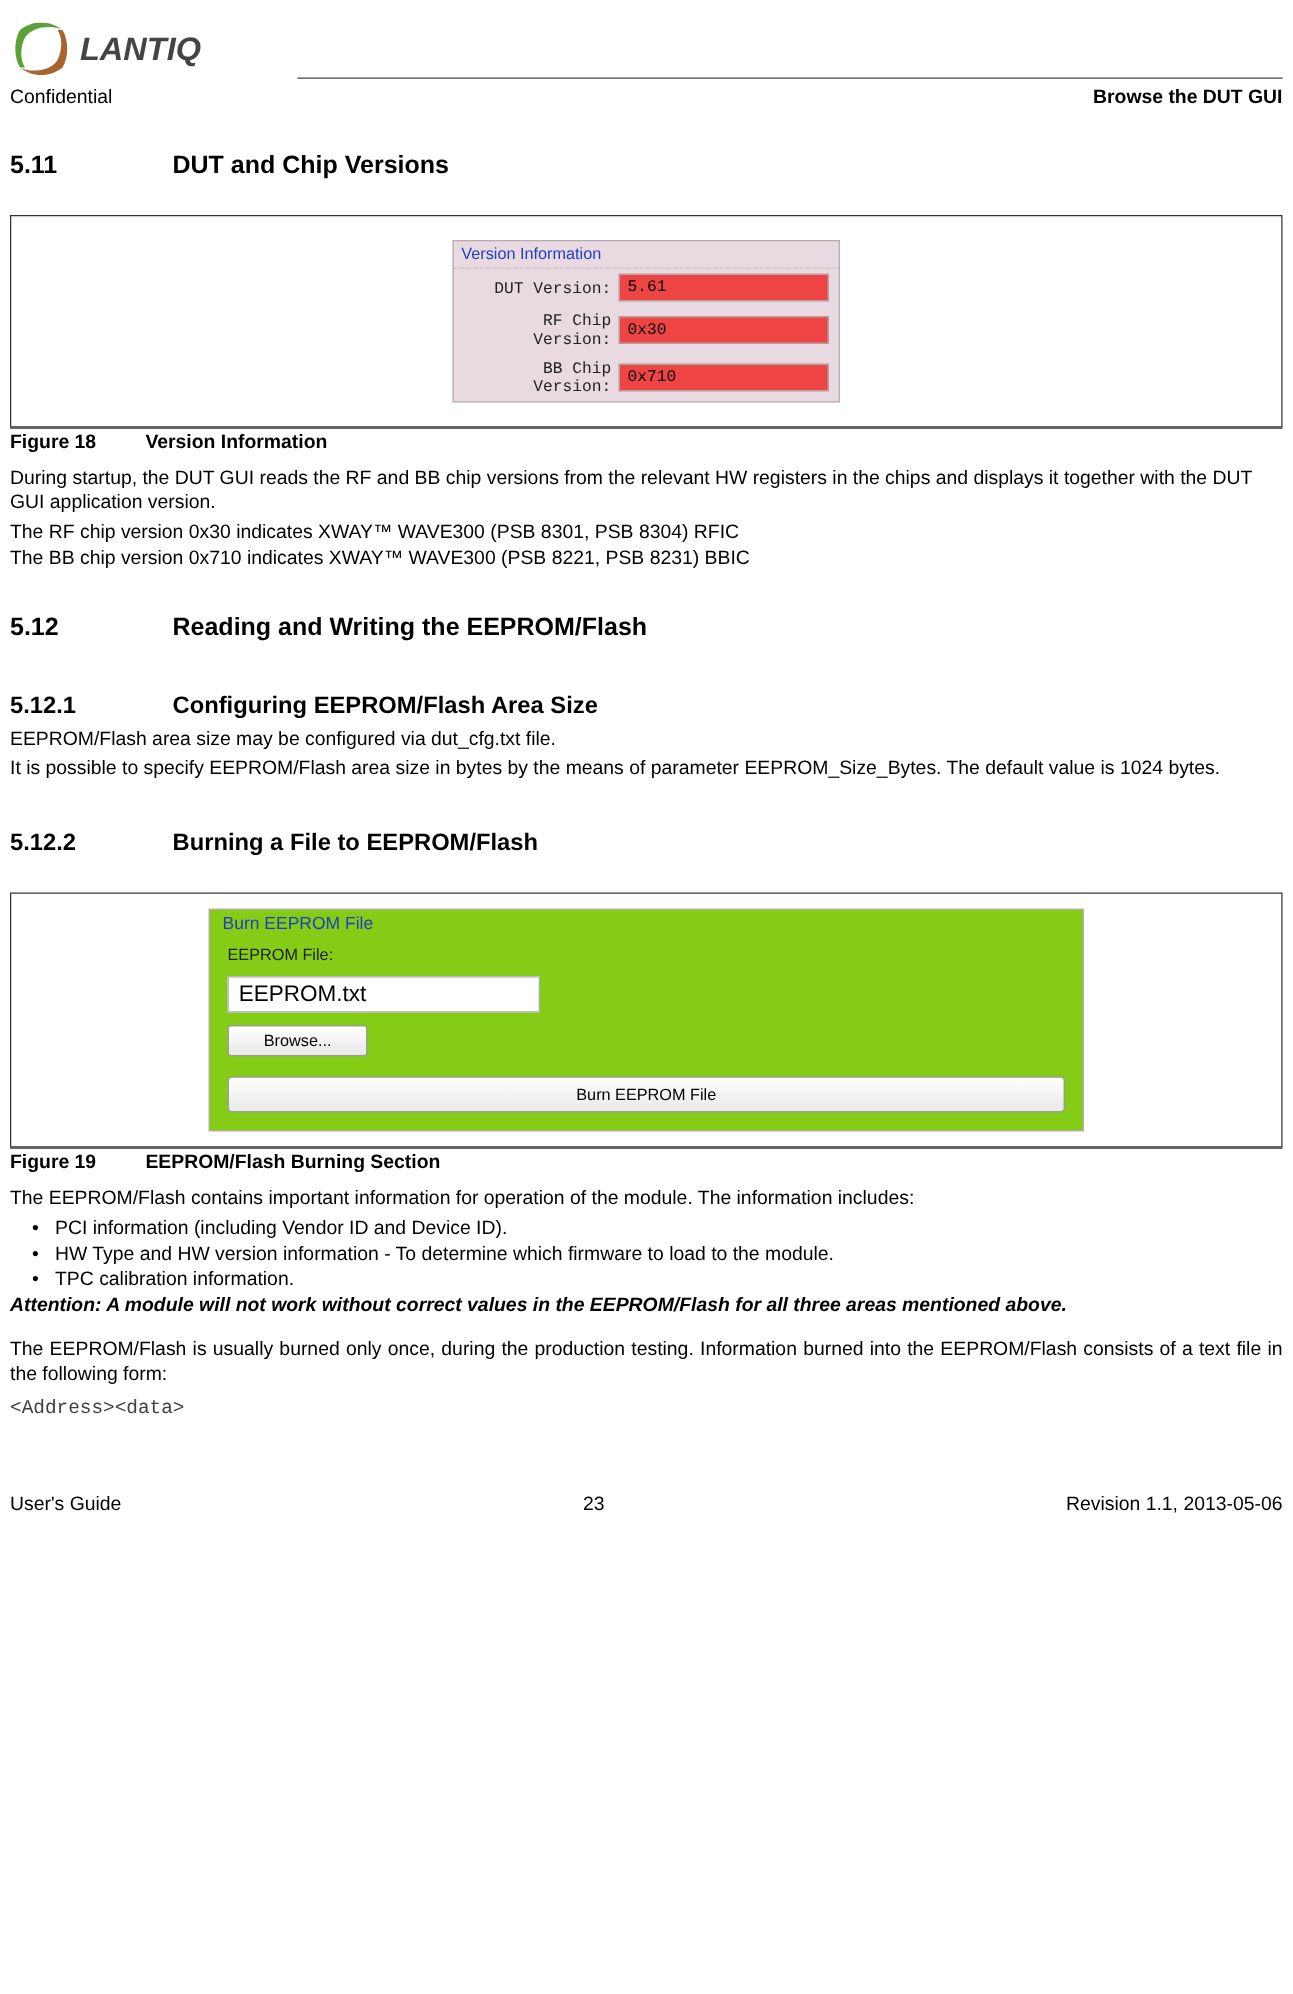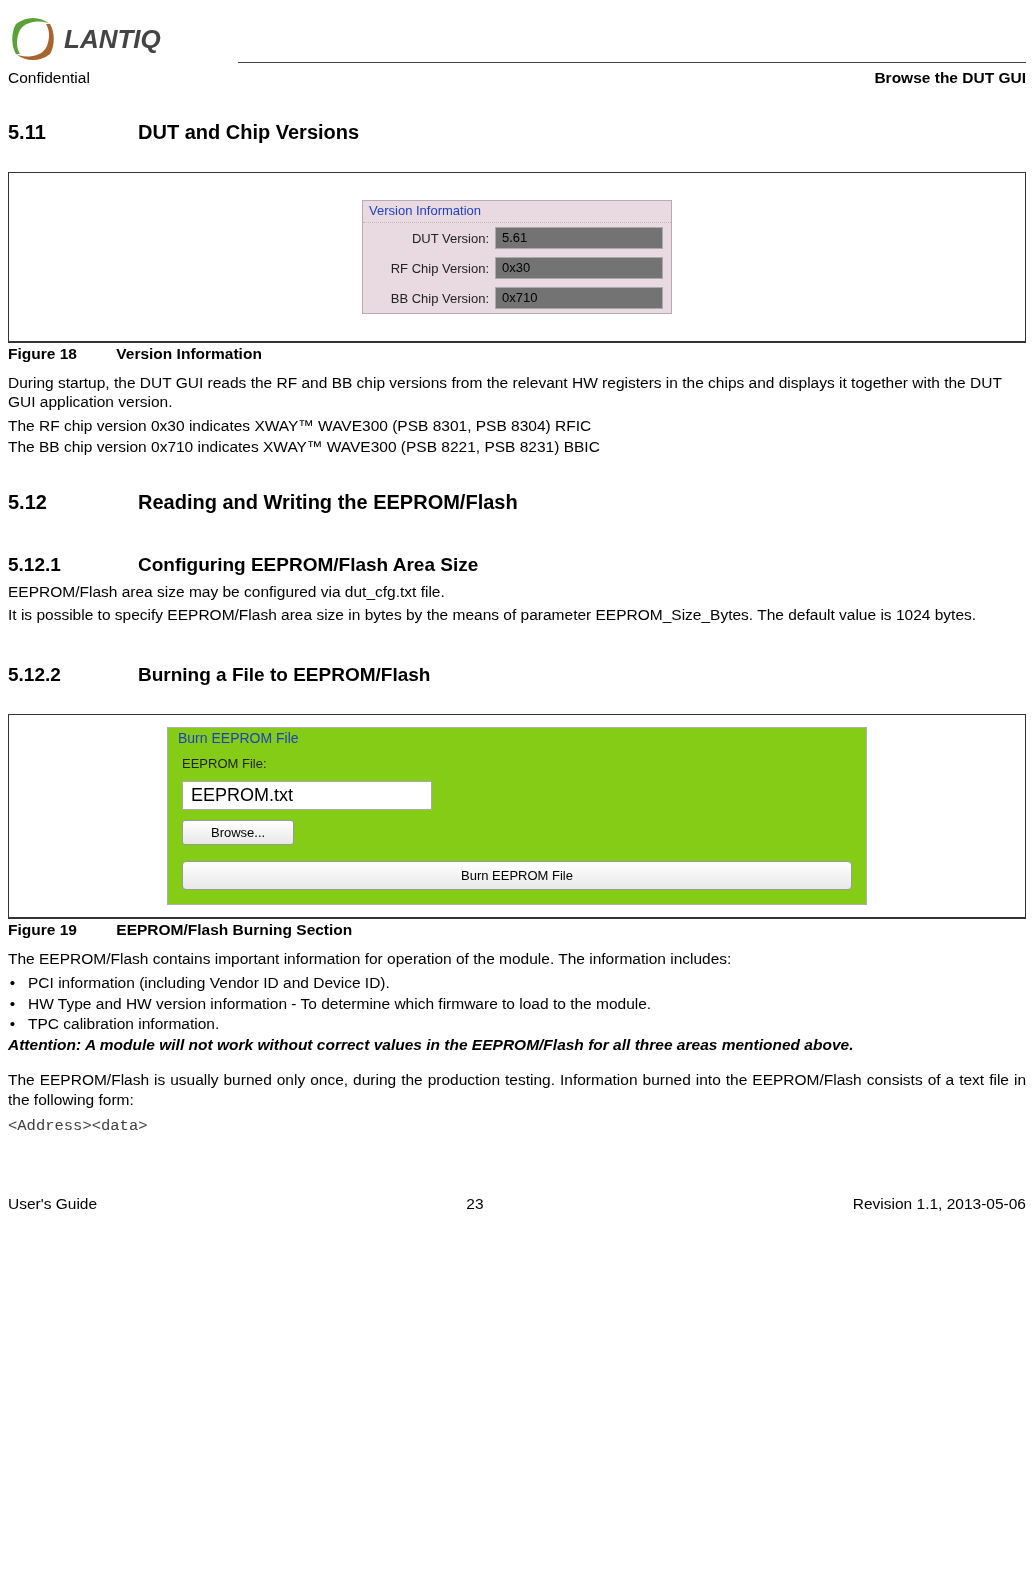--- a/index.html
+++ b/index.html
@@ -75,29 +75,30 @@
       color: #2040c0;
       padding: 2px 6px 4px 6px;
       border-bottom: 1px dotted #c4b4bc;
       font-size: 13px;
     }
     .vi-row {
       display: flex;
       align-items: center;
       padding: 4px 8px;
       gap: 6px;
+      font-family: Liberation Mono, monospace;
     }
     .vi-label {
       width: 118px;
       text-align: right;
       color: #222;
     }
     .vi-value {
       flex: 1;
-      background: #737373;
+      background: #ef4444;
       border: 1px solid #aaa;
       padding: 2px 6px;
       height: 22px;
       font-size: 13px;
       text-align: left;
     }
 
     
     .be-panel {
       width: 700px;
@@ -153,21 +154,21 @@
     .figure-caption {
       font-weight: bold;
       border-top: 1px solid #333;
       padding-top: 2px;
       margin-top: 0;
       font-size: 15.5px;
     }
     .fig-num { display: inline-block; width: 104px; }
     .body-text { margin-top: 10px; line-height: 1.25; }
     .body-text.justify { text-align: justify; }
-    ul.body-list { margin: 4px 0 0 20px; line-height: 1.35; list-style-type: disc; }
+    ul.body-list { margin: 4px 0 0 36px; line-height: 1.35; list-style-type: disc; }
     ul.body-list li::marker { content: "•   "; }
     .attention {
       font-style: italic;
       font-weight: bold;
       padding-left: 92px;
       text-indent: -92px;
       line-height: 1.35;
     }
     .code-text {
       font-family: "Courier New", monospace;

